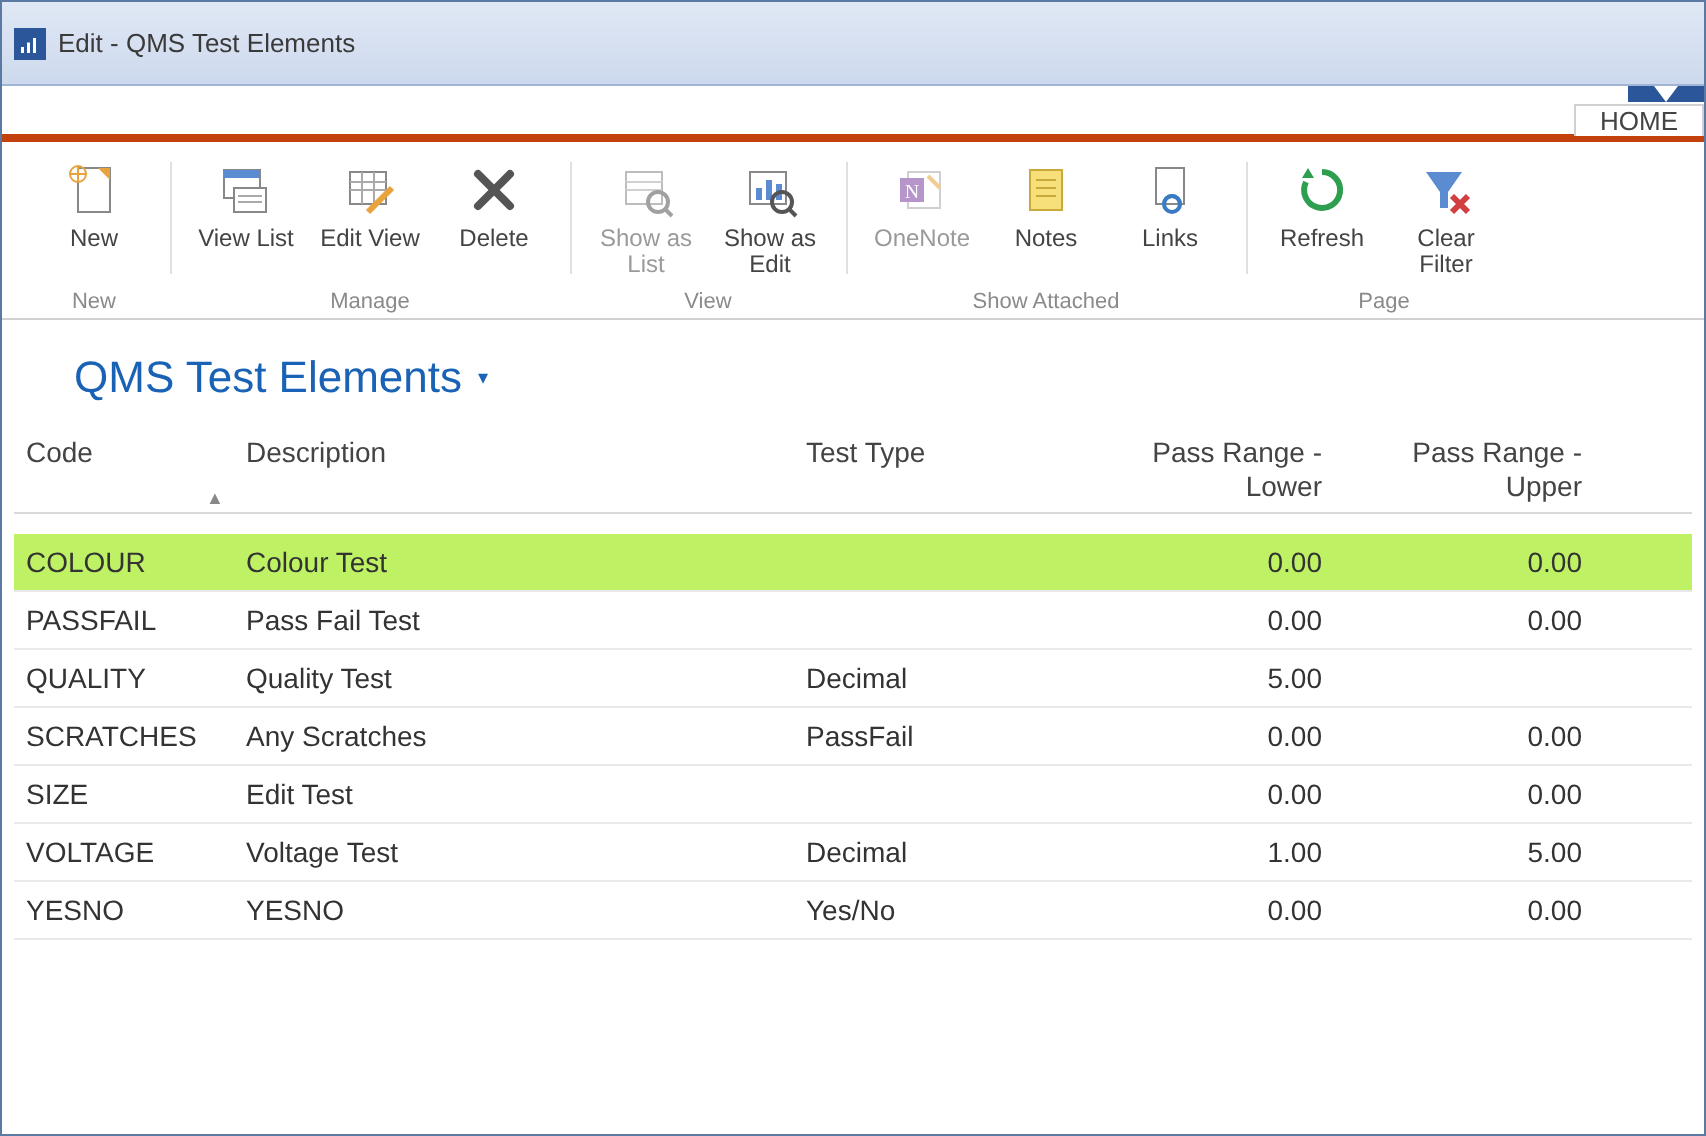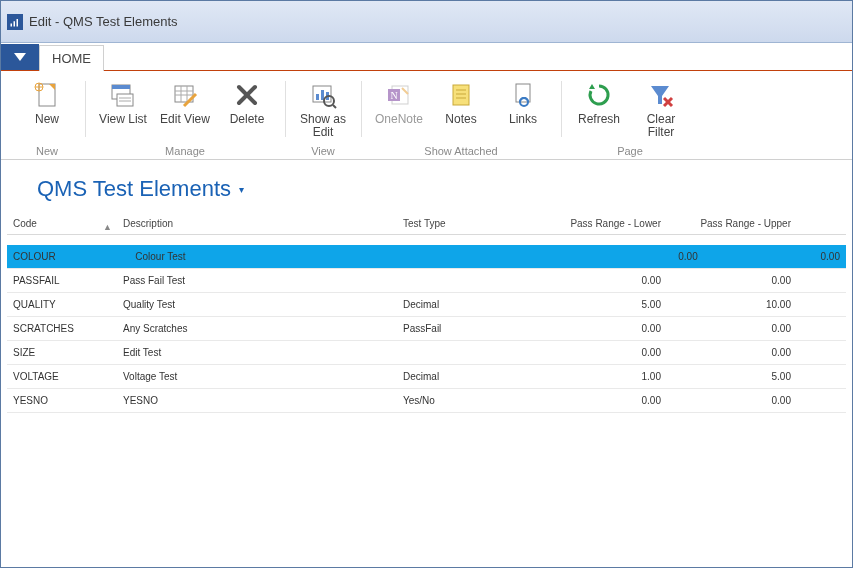--- a/index.html
+++ b/index.html
@@ -1,50 +1,50 @@
 <!DOCTYPE html>
 <html><head>
 <meta charset="utf-8">
 <style>
 * { box-sizing: border-box; margin: 0; padding: 0; }
 body { font-family: "Segoe UI", Tahoma, sans-serif; font-size: 13px; color: #333; background: #fff; width: 853px; height: 568px; overflow: hidden; border: 1px solid #5b7aa3; }
 .titlebar { height: 42px; background: linear-gradient(#e0e8f5, #cdd9ed); border-bottom: 1px solid #9fb5d3; display: flex; align-items: center; padding-left: 6px; color: #3a3a3a; }
 .titlebar .app-icon { width: 16px; height: 16px; background: #2b579a; margin-right: 6px; display: flex; align-items: center; justify-content: center; }
 .titlebar .app-icon svg { width: 12px; height: 12px; }
 .titlebar .title { font-size: 13px; }
-.tabstrip { height: 28px; background: #fff; border-bottom: 1px solid #c2410c; display: flex; align-items: flex-end; }
+.tabstrip { height: 28px; background: #fff; border-bottom: 4px solid #c2410c; display: flex; align-items: flex-end; flex-direction: column; }
 .file-tab { width: 38px; height: 26px; background: #2b579a; display: flex; align-items: center; justify-content: center; cursor: pointer; }
 .file-tab svg { width: 12px; height: 8px; }
 .tab { height: 26px; padding: 0 12px; display: flex; align-items: center; font-size: 13px; color: #444; border: 1px solid transparent; border-bottom: none; cursor: pointer; }
 .tab.active { border-color: #d0d0d0; background: #fff; position: relative; top: 1px; }
 .ribbon { background: #fff; border-bottom: 1px solid #d0d0d0; padding: 6px 8px 2px 8px; display: flex; }
 .ribbon-group { display: flex; flex-direction: column; align-items: center; padding: 0 10px; position: relative; }
 .ribbon-group + .ribbon-group::before { content: ""; position: absolute; left: 0; top: 4px; bottom: 20px; width: 1px; background: #e0e0e0; }
 .ribbon-row { display: flex; gap: 6px; }
 .ribbon-btn { display: flex; flex-direction: column; align-items: center; justify-content: flex-start; width: 56px; cursor: pointer; padding: 2px; }
 .ribbon-btn .ic { width: 32px; height: 32px; display: flex; align-items: center; justify-content: center; margin-bottom: 2px; }
 .ribbon-btn .lbl { font-size: 12px; color: #444; text-align: center; line-height: 1.1; min-height: 28px; }
 .ribbon-btn.disabled .lbl { color: #9a9a9a; }
 .ribbon-btn.disabled .ic { opacity: 0.55; }
 .ribbon-group-label { font-size: 11px; color: #8a8a8a; margin-top: 2px; }
 .page-title { display: flex; align-items: center; gap: 8px; padding: 16px 8px 10px 8px; }
 .page-title h1 { font-size: 22px; font-weight: 400; color: #1a62b5; margin-left: 28px; }
 .page-title .chev { color: #1a62b5; font-size: 10px; cursor: pointer; }
 .grid { padding: 0 6px; }
 .grid-header { display: flex; border-bottom: 1px solid #d9d9d9; padding: 6px 0 4px 0; position: relative; }
-.col { padding: 0 6px; font-size: 10px; color: #333; }
+.col { padding: 0 6px; font-size: 14px; color: #333; }
 .col.code { width: 110px; }
 .col.desc { width: 280px; }
 .col.ttype { width: 140px; }
 .col.lower { width: 130px; text-align: right; }
 .col.upper { width: 130px; text-align: right; }
 .grid-header .col { font-weight: 400; color: #444; line-height: 1.2; }
 .sort-indicator { position: absolute; left: 96px; bottom: 2px; font-size: 9px; color: #888; }
 .grid-row { display: flex; border-bottom: 1px solid #e9e9e9; padding: 6px 0; cursor: default; }
-.grid-row.selected { background: #0ea5e9; justify-content: space-between; }
+.grid-row.selected { background: #bef264; }
 .grid-body { margin-top: 10px; }
 </style>
 </head>
 <body>
 
 <div class="titlebar">
   <div class="app-icon">
     <svg viewBox="0 0 16 16">
         <rect x="2" y="10" width="2" height="4" fill="#fff"></rect>
         <rect x="6" y="7" width="2" height="7" fill="#fff"></rect>
@@ -118,20 +118,32 @@
             </svg>
         </div>
         <div class="lbl">Delete</div>
       </div>
     </div>
     <div class="ribbon-group-label">Manage</div>
   </div>
 
   <div class="ribbon-group">
     <div class="ribbon-row">
+      <div class="ribbon-btn disabled">
+        <div class="ic">
+          <svg width="30" height="30" viewBox="0 0 30 30">
+              <rect x="5" y="6" width="18" height="16" fill="#fff" stroke="#888"></rect>
+              <line x1="5" y1="11" x2="23" y2="11" stroke="#aaa"></line>
+              <line x1="5" y1="15" x2="23" y2="15" stroke="#aaa"></line>
+              <circle cx="21" cy="21" r="5" fill="none" stroke="#555" stroke-width="2"></circle>
+              <line x1="25" y1="25" x2="28" y2="28" stroke="#555" stroke-width="2"></line>
+            </svg>
+        </div>
+        <div class="lbl">Show as List</div>
+      </div>
       <div class="ribbon-btn">
         <div class="ic">
           <svg width="30" height="30" viewBox="0 0 30 30">
               <rect x="5" y="6" width="18" height="16" fill="#fff" stroke="#888"></rect>
               <rect x="8" y="14" width="3" height="6" fill="#5b8bd0"></rect>
               <rect x="13" y="10" width="3" height="10" fill="#5b8bd0"></rect>
               <rect x="18" y="12" width="3" height="8" fill="#5b8bd0"></rect>
               <circle cx="21" cy="21" r="5" fill="none" stroke="#555" stroke-width="2"></circle>
               <line x1="25" y1="25" x2="28" y2="28" stroke="#555" stroke-width="2"></line>
             </svg>
@@ -233,21 +245,20 @@
         <div class="col desc">Pass Fail Test</div>
         <div class="col ttype"></div>
         <div class="col lower">0.00</div>
         <div class="col upper">0.00</div>
       </div>
       <div class="grid-row">
         <div class="col code">QUALITY</div>
         <div class="col desc">Quality Test</div>
         <div class="col ttype">Decimal</div>
         <div class="col lower">5.00</div>
-        <div class="col upper">10.00</div>
       </div>
       <div class="grid-row">
         <div class="col code">SCRATCHES</div>
         <div class="col desc">Any Scratches</div>
         <div class="col ttype">PassFail</div>
         <div class="col lower">0.00</div>
         <div class="col upper">0.00</div>
       </div>
       <div class="grid-row">
         <div class="col code">SIZE</div>

